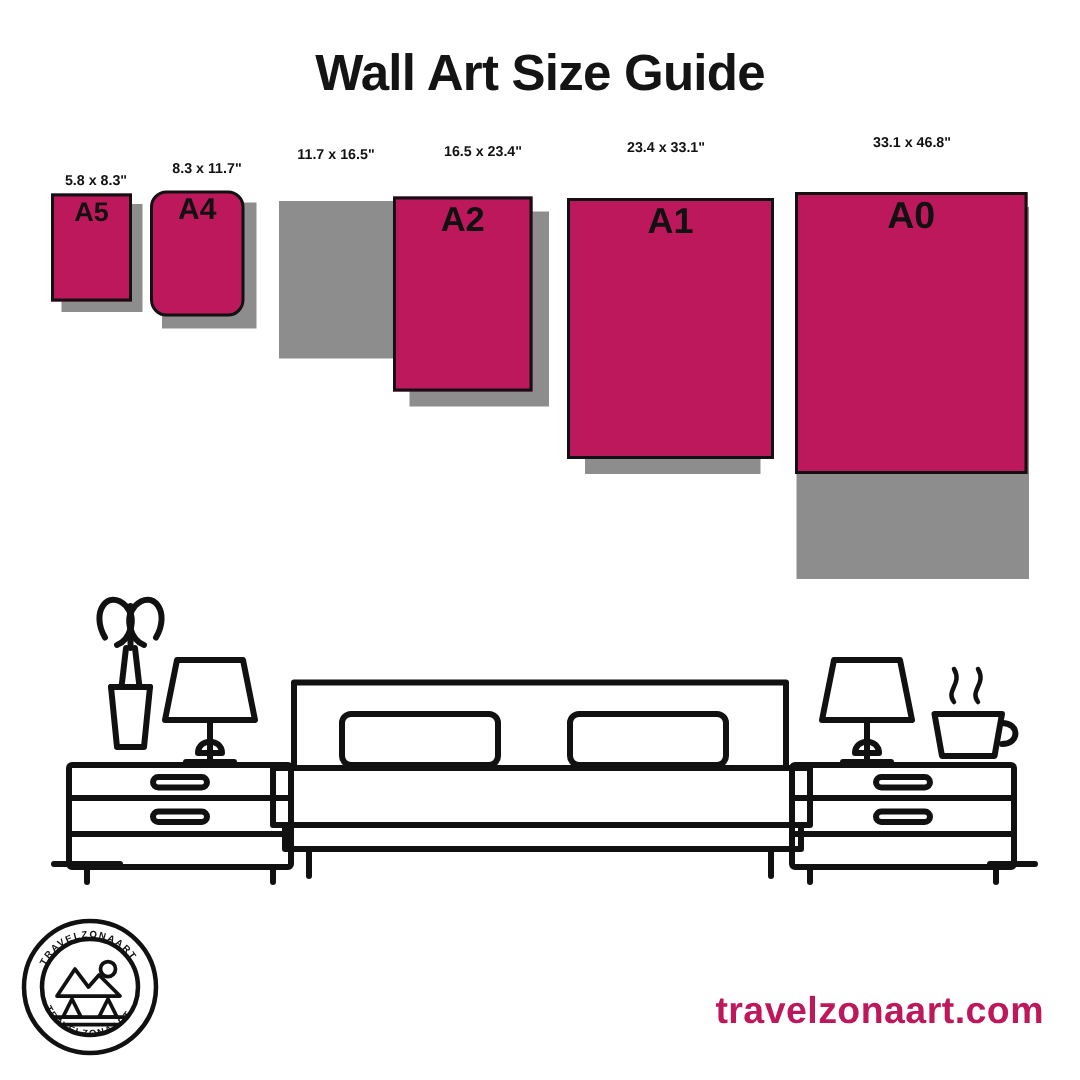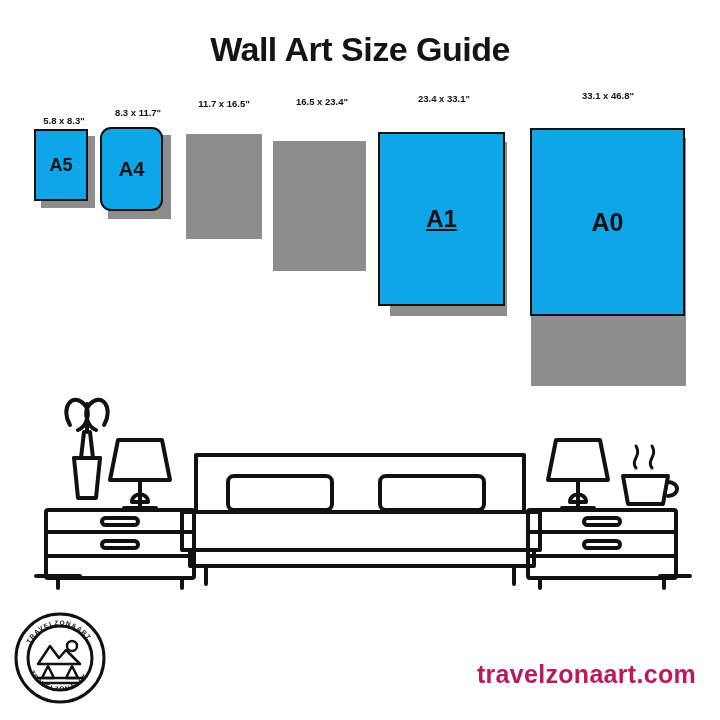--- a/index.html
+++ b/index.html
@@ -44,24 +44,24 @@
     left: 50%;
     transform: translateX(-50%);
     white-space: nowrap;
     font-size: 9.5px;
     font-weight: bold;
     color: #111111;
   }
   .frame-box {
     position: absolute;
     box-sizing: border-box;
-    background: #0ea5e9;
+    background: #be185d;
     border: 2.5px solid #111111;
     display: flex;
-    align-items: center;
+    align-items: flex-start;
     justify-content: center;
   }
   .frame-shadow {
     position: absolute;
     background: #8d8d8d;
   }
   .frame-label {
     font-weight: bold;
     color: #111111;
   }
@@ -117,26 +117,29 @@
   </div>
 
   <div class="frame-group" style="left:176px; top:98px; width:96px; height:155px;">
     <div class="frame-dim" style="top:0px;">11.7 x 16.5"</div>
     <div class="frame-shadow" style="left:10px; top:36px; width:76px; height:105px;"></div>
   </div>
 
   <div class="frame-group" style="left:262px; top:96px; width:120px; height:190px;">
     <div class="frame-dim" style="top:0px;">16.5 x 23.4"</div>
     <div class="frame-shadow" style="left:11px; top:45px; width:93px; height:130px;"></div>
+    <div class="frame-box" style="left:0px; top:35px; width:93px; height:130px;">
+      <span class="frame-label" style="font-size:23px;">A2</span>
+    </div>
   </div>
 
   <div class="frame-group" style="left:378px; top:93px; width:132px; height:240px;">
     <div class="frame-dim" style="top:0px;">23.4 x 33.1"</div>
     <div class="frame-shadow" style="left:12px; top:49px; width:117px; height:174px;"></div>
-    <div class="frame-box" style="left:0px; top:39px; width:127px; height:174px;text-decoration:underline;">
+    <div class="frame-box" style="left:0px; top:39px; width:138px; height:174px;">
       <span class="frame-label" style="font-size:24px;">A1</span>
     </div>
   </div>
 
   <div class="frame-group" style="left:518px; top:90px; width:180px; height:310px;">
     <div class="frame-dim" style="top:0px;">33.1 x 46.8"</div>
     <div class="frame-shadow" style="left:13px; top:48px; width:155px; height:248px;"></div>
     <div class="frame-box" style="left:12px; top:38px; width:155px; height:188px;">
       <span class="frame-label" style="font-size:25px;">A0</span>
     </div>

